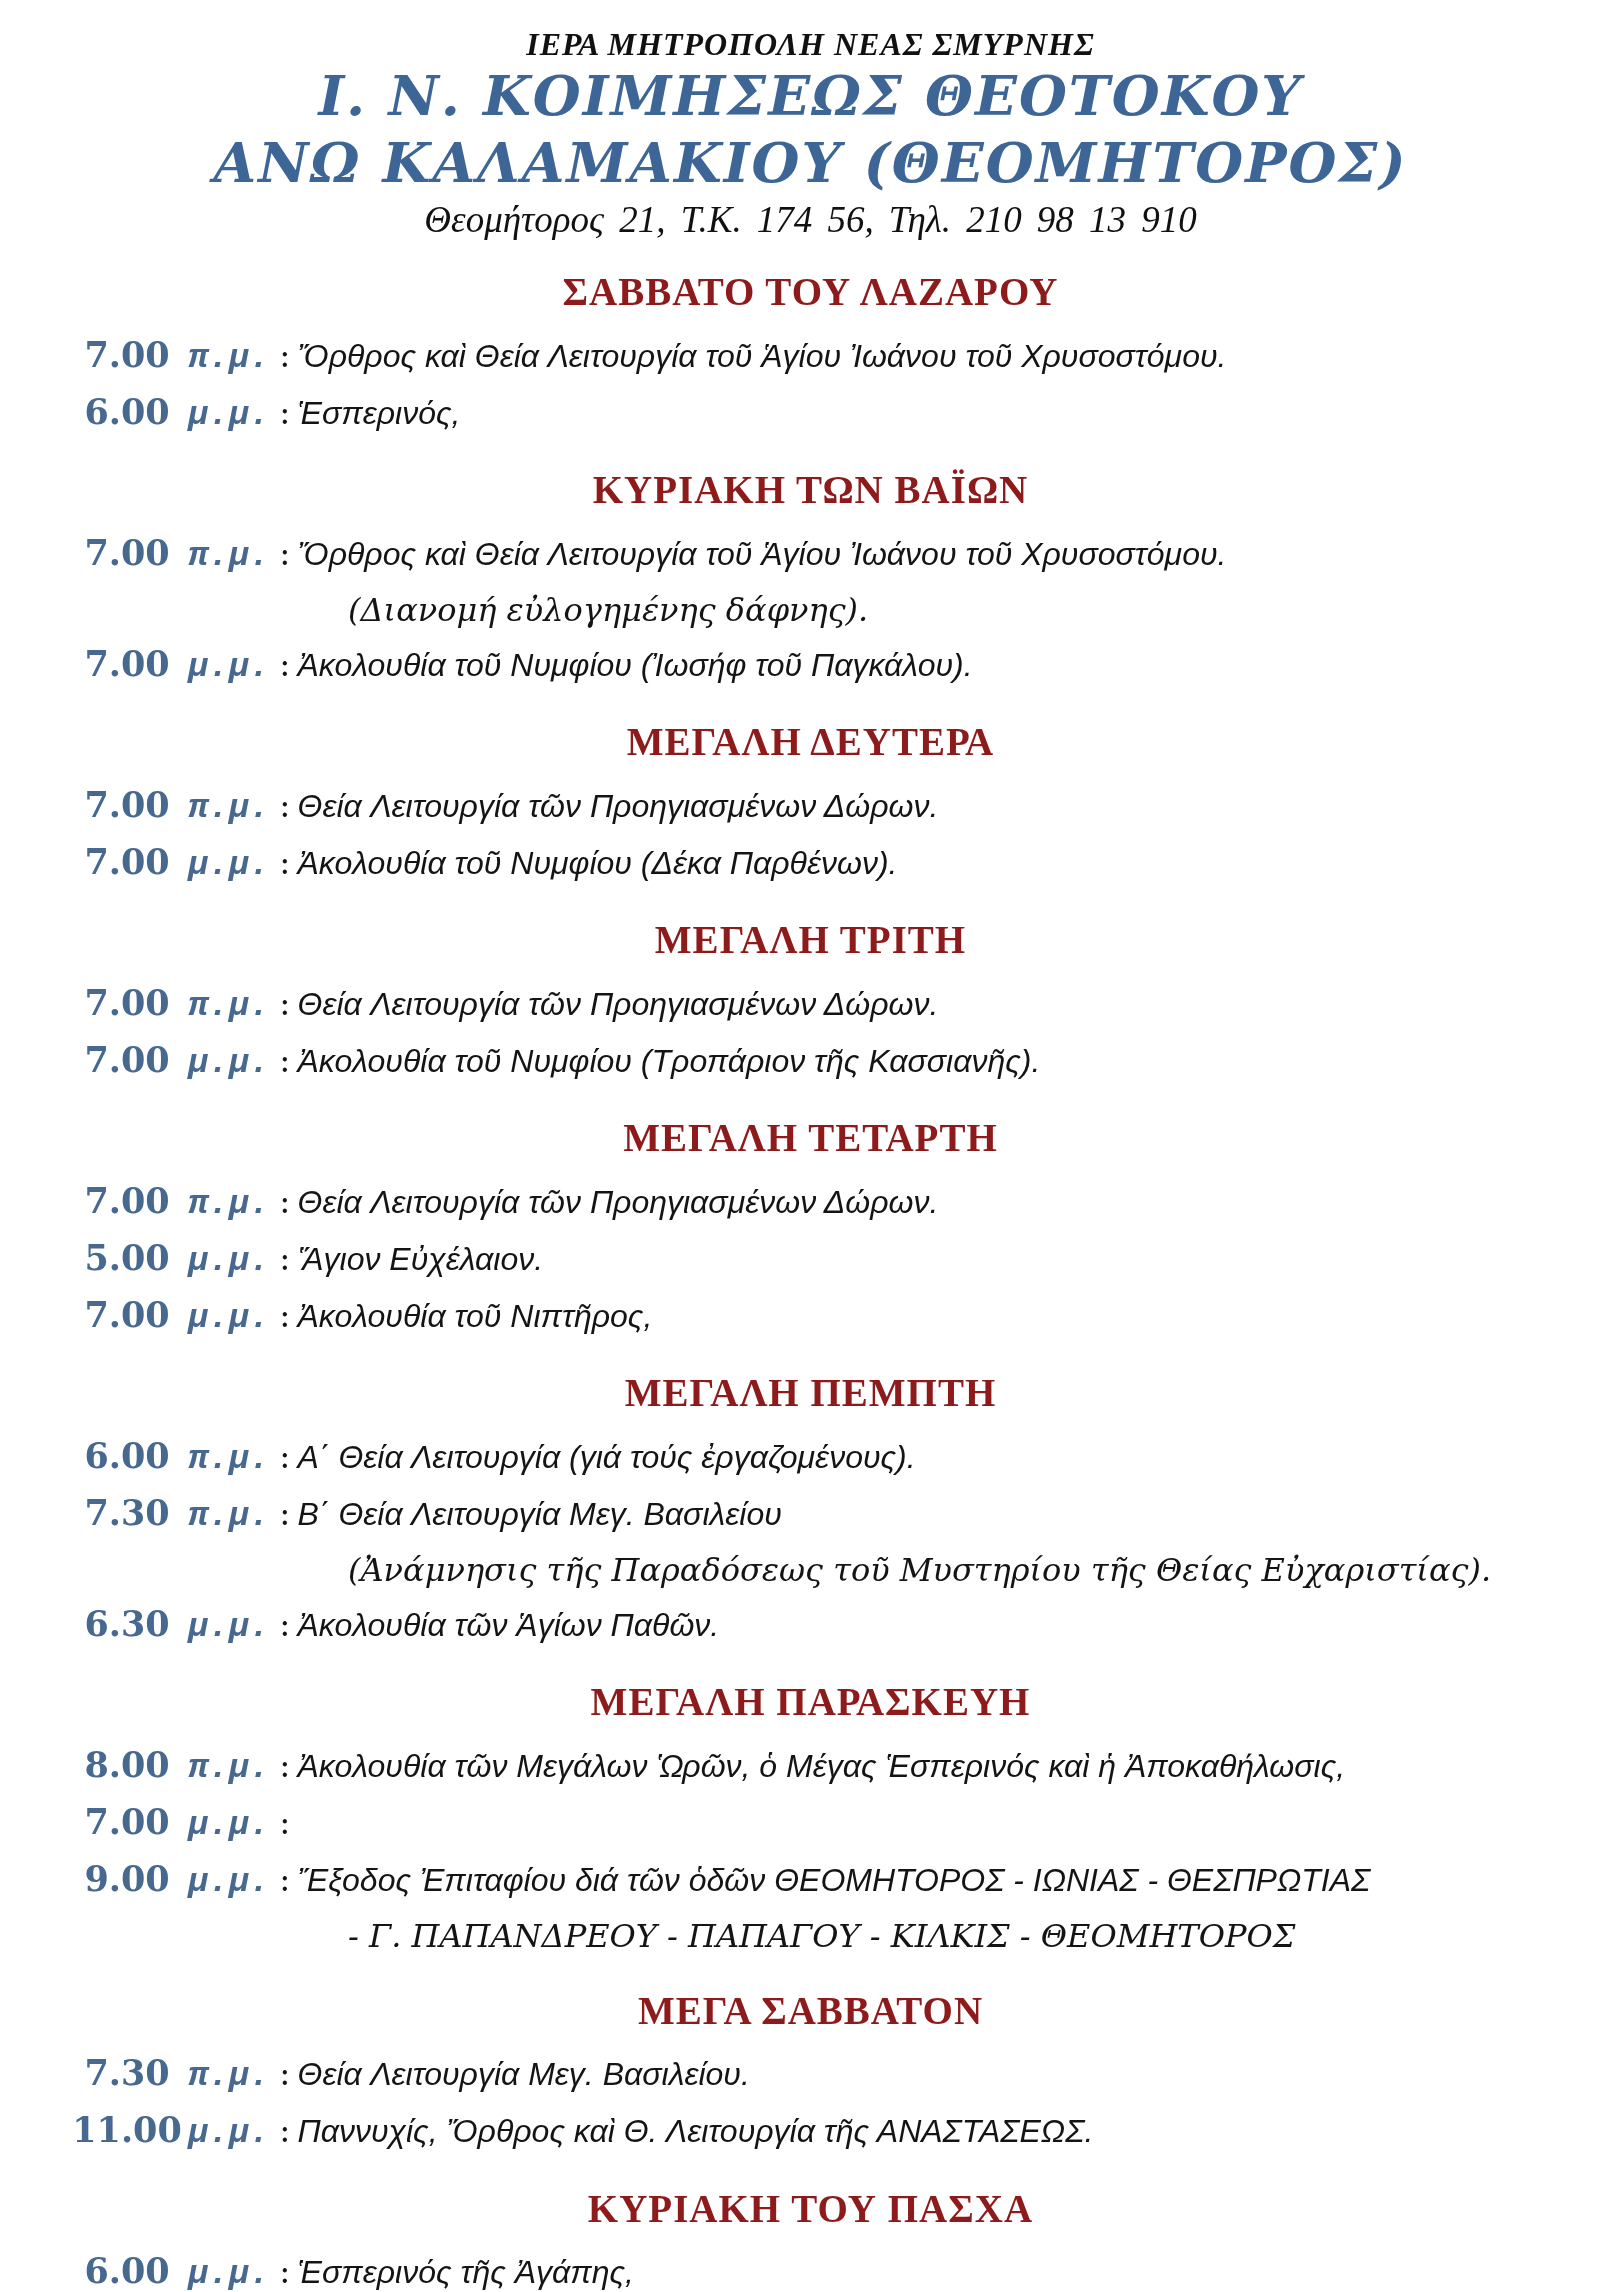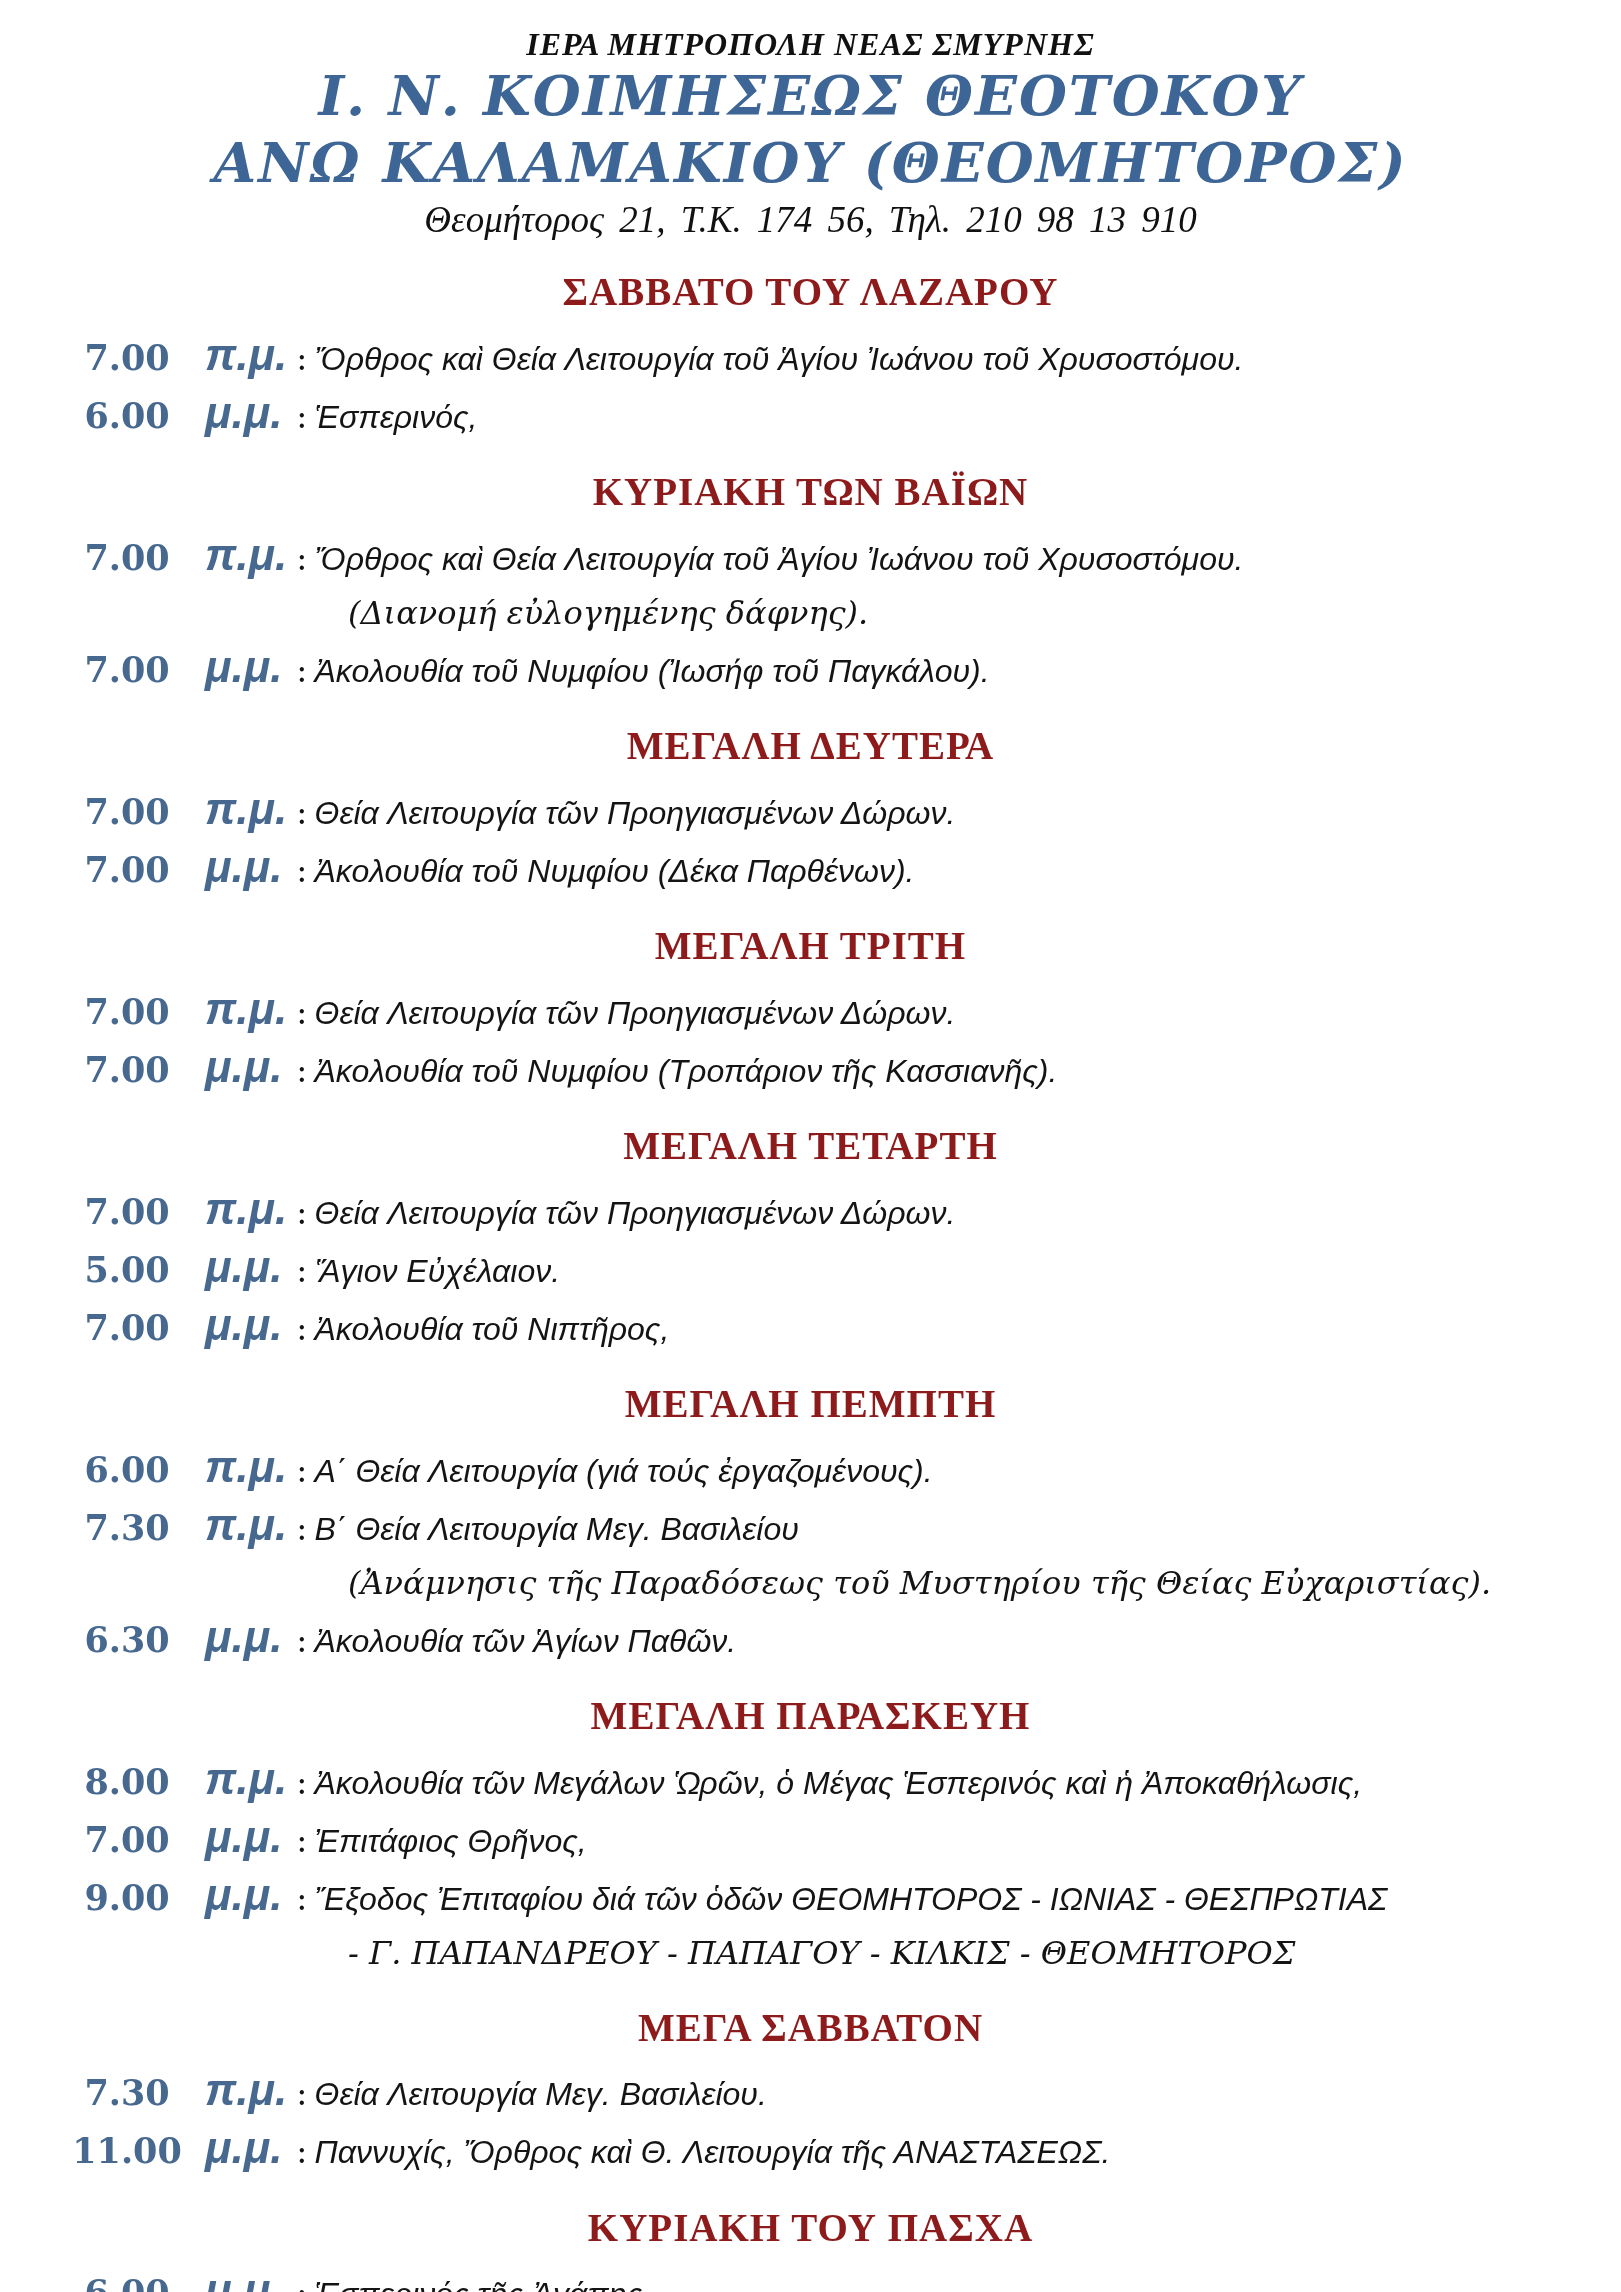--- a/index.html
+++ b/index.html
@@ -68,24 +68,24 @@
     width:116px;
     text-align:center;
     font-family:"DejaVu Serif", serif;
     font-weight:bold;
     font-size:35px;
     color:var(--time-blue);
     flex:0 0 auto;
   }
   .period{
     width:84px;
-    margin-left:20px;
-    font-family:Liberation Sans, sans-serif;
-    font-weight:bold;
-    font-size:44px;
+    margin-left:3px;
+    font-family:Liberation Mono, monospace;
+    font-weight:bold;
+    font-size:34px;
     font-style:italic;
     color:var(--time-blue);
     flex:0 0 auto;
   }
   .colon{
     width:25.5px;
     text-align:center;
     font-size:33px;
     color:var(--text-black);
     flex:0 0 auto;
@@ -226,21 +226,20 @@
         <div class="row">
           <span class="time">8.00</span>
           <span class="period">π.μ.</span>
           <span class="colon">:</span>
           <span class="desc">Ἀκολουθία τῶν Μεγάλων Ὡρῶν, ὁ Μέγας Ἑσπερινός καὶ ἡ Ἀποκαθήλωσις,</span>
         </div>
         <div class="row">
           <span class="time">7.00</span>
           <span class="period">μ.μ.</span>
           <span class="colon">:</span>
-          <span class="desc">Ἐπιτάφιος Θρῆνος,</span>
         </div>
         <div class="row">
           <span class="time">9.00</span>
           <span class="period">μ.μ.</span>
           <span class="colon">:</span>
           <span class="desc">Ἔξοδος Ἐπιταφίου διά τῶν ὁδῶν ΘΕΟΜΗΤΟΡΟΣ - ΙΩΝΙΑΣ - ΘΕΣΠΡΩΤΙΑΣ</span>
         </div>
         <div class="cont-line">- Γ. ΠΑΠΑΝΔΡΕΟΥ - ΠΑΠΑΓΟΥ - ΚΙΛΚΙΣ - ΘΕΟΜΗΤΟΡΟΣ</div>
       </section>
       <section>

